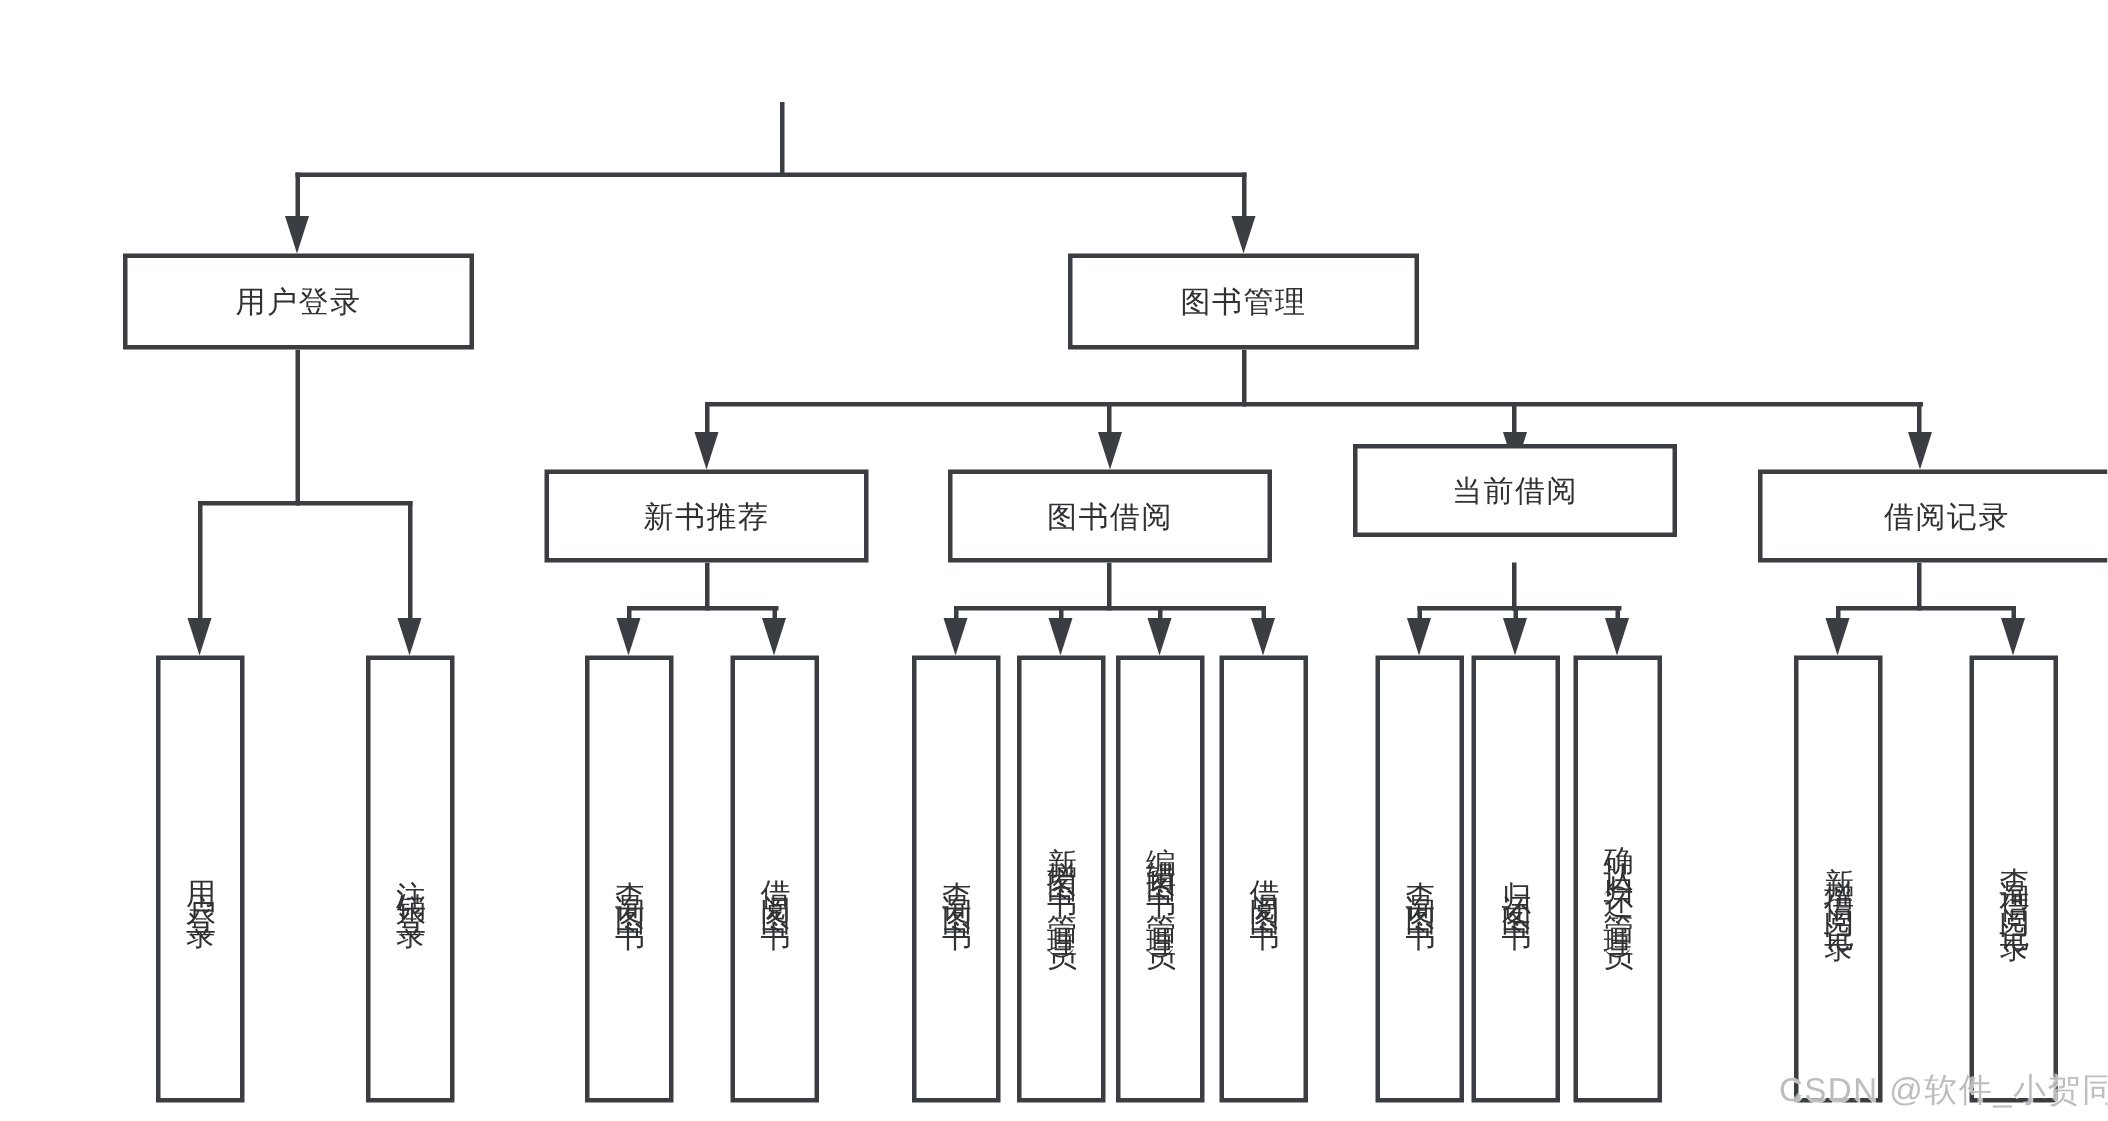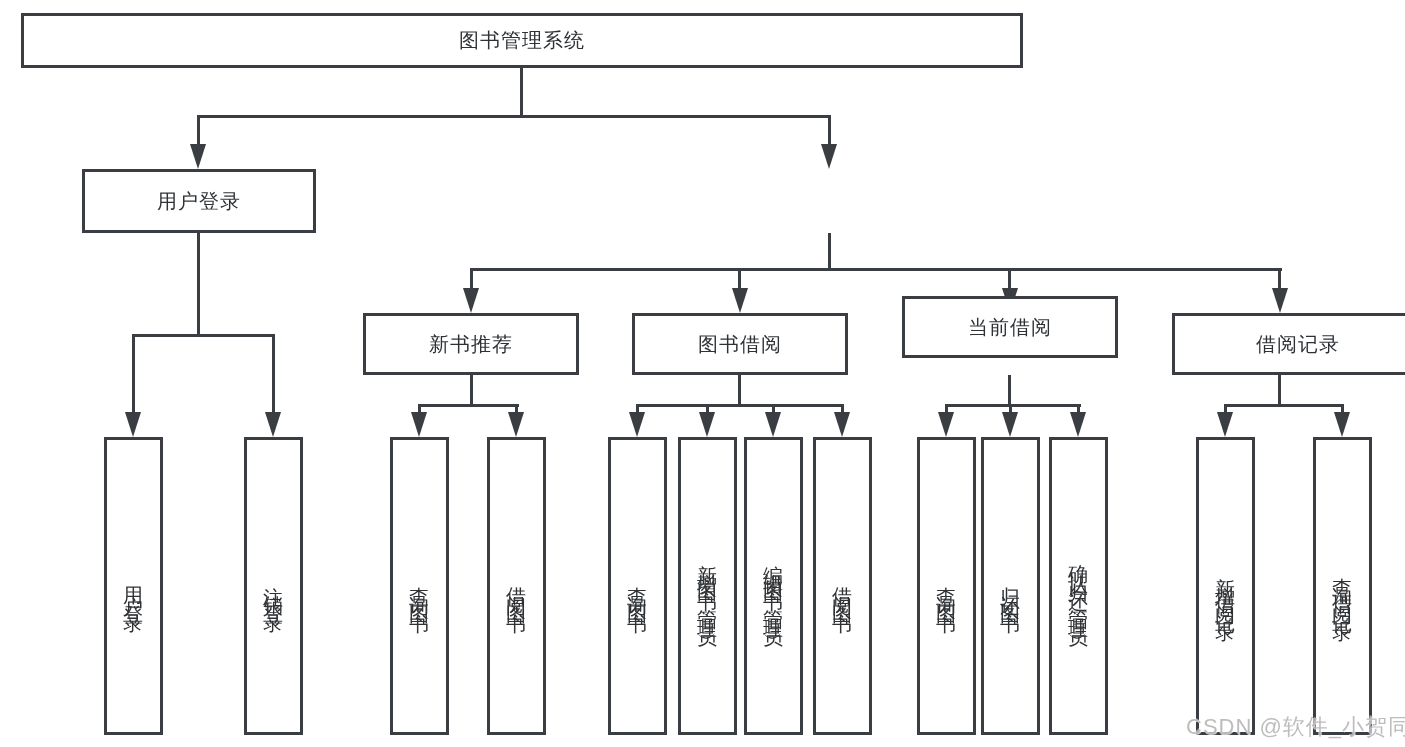--- a/index.html
+++ b/index.html
@@ -27,23 +27,23 @@
     position:absolute;left:1186px;top:712px;z-index:5;
     font-size:22px;color:#bdbdbd;letter-spacing:1px;white-space:nowrap;
     text-shadow:1px 1px 0 rgba(255,255,255,.7), -1px -1px 0 rgba(255,255,255,.5);
   }
 </style>
 </head>
 <body>
 
 <div class="canvas">
 
-  <div class="box" style="left:21px;top:13px;width:1002px;height:55px">图书管理系统</div>
 
   <div class="box" style="left:82px;top:169px;width:234px;height:64px">用户登录</div>
+  <div class="box" style="left:712px;top:169px;width:234px;height:64px">图书管理</div>
 
   <div class="box" style="left:363px;top:313px;width:216px;height:62px">新书推荐</div>
   <div class="box" style="left:632px;top:313px;width:216px;height:62px">图书借阅</div>
   <div class="box" style="left:902px;top:296px;width:216px;height:62px">当前借阅</div>
   <div class="box" style="left:1172px;top:313px;width:252px;height:62px">借阅记录</div>
 
   <div class="box vbox" style="left:104px;top:437px;width:59px;height:298px">用户登录</div>
   <div class="box vbox" style="left:244px;top:437px;width:59px;height:298px">注销登录</div>
 
   <div class="box vbox" style="left:390px;top:437px;width:59px;height:298px">查询图书</div>

